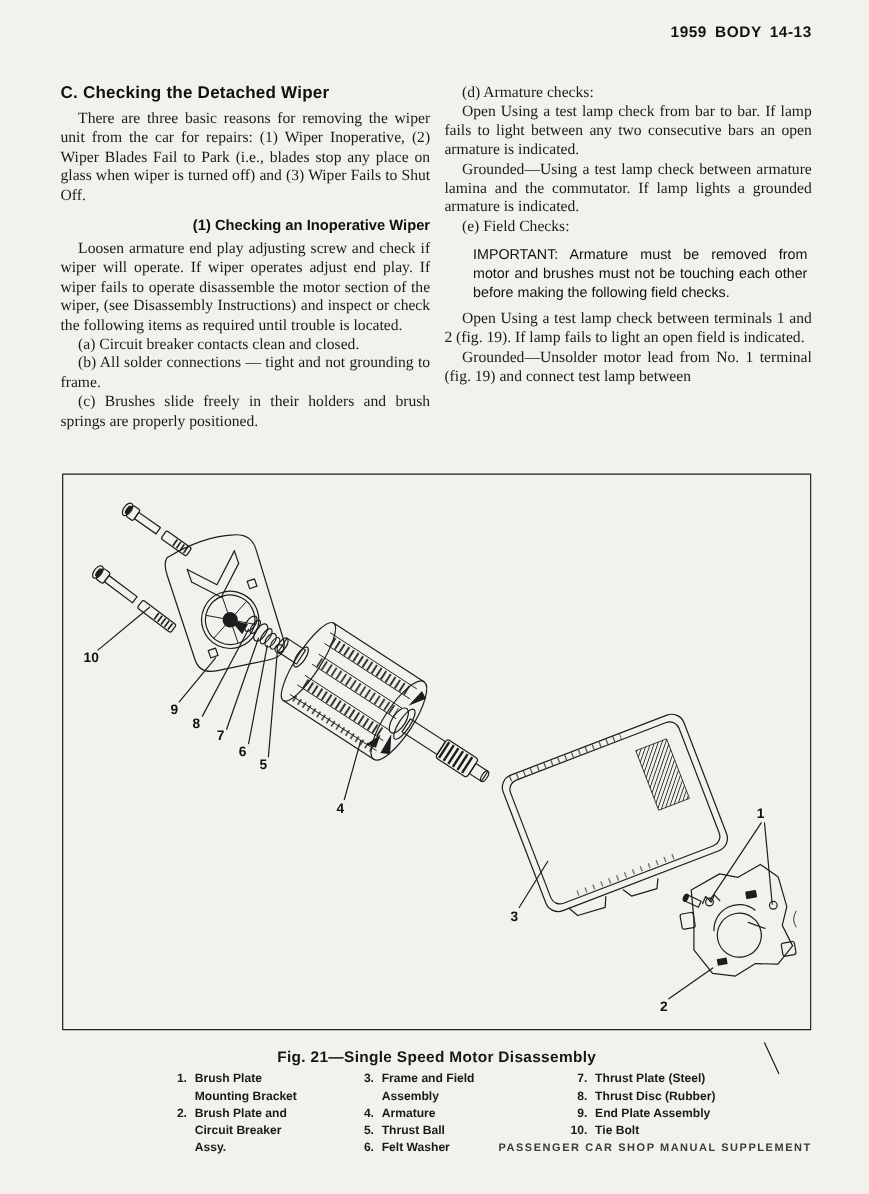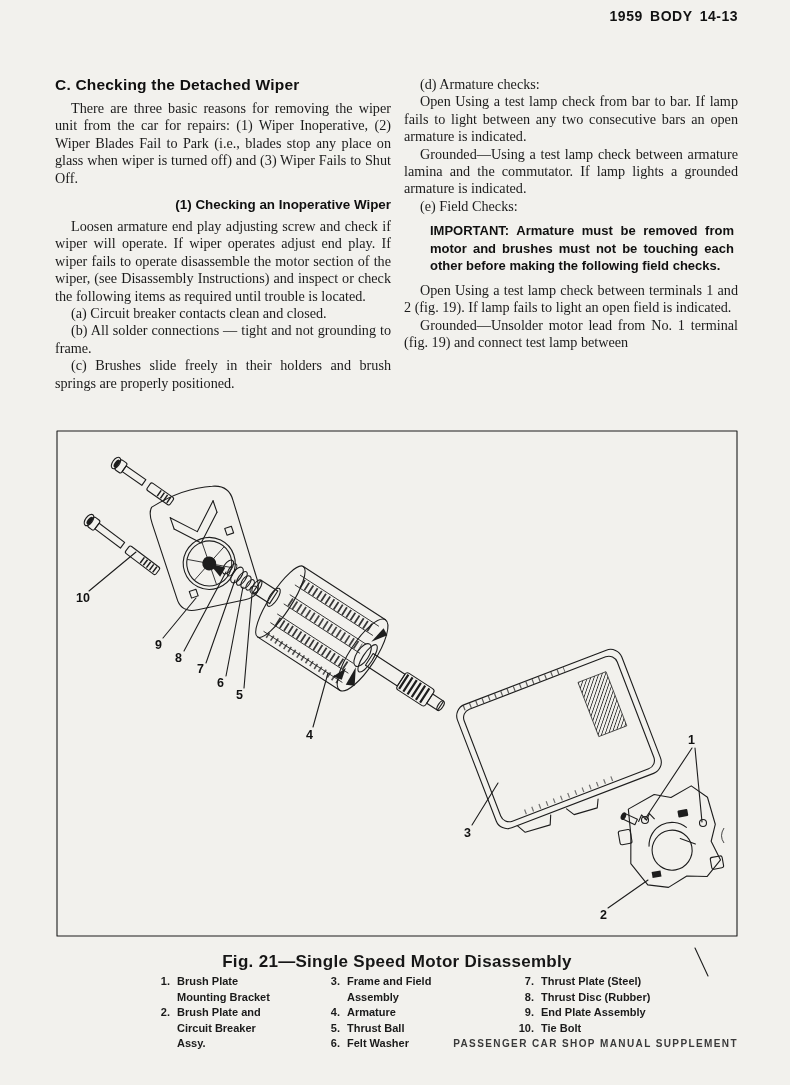--- a/index.html
+++ b/index.html
@@ -4,21 +4,21 @@
 <style>
   html,body{margin:0;padding:0;}
   body{
     width:790px;height:1085px;position:relative;overflow:hidden;
     background:#f2f1ed;color:#1b1b1b;
     font-family:"Liberation Serif","DejaVu Serif",serif;
   }
   .abs{position:absolute;}
   
   .page-header{
-    left:404px;top:8px;width:334px;text-align:right;
+    left:404px;top:21px;width:334px;text-align:right;
     font-family:"Liberation Sans","DejaVu Sans",sans-serif;
     font-weight:bold;font-size:14px;letter-spacing:.5px;word-spacing:3px;color:#121212;
   }
   .page-footer{
     left:404px;top:1038px;width:334px;text-align:right;
     font-family:"Liberation Sans","DejaVu Sans",sans-serif;
     font-weight:bold;font-size:10px;letter-spacing:1.4px;color:#3a3a3a;
   }
   
   .col{width:336px;font-size:14.2px;line-height:17.4px;text-align:justify;}
@@ -30,29 +30,29 @@
     letter-spacing:.2px;color:#101010;text-align:left;
   }
   .sub-heading{
     font-family:"Liberation Sans","DejaVu Sans",sans-serif;
     font-weight:bold;font-size:13.4px;line-height:16px;margin:10px 0 5px 0;
     color:#101010;text-align:right;
   }
   p.body-text{margin:0;text-indent:16px;}
   .important-block{
     font-family:"Liberation Sans","DejaVu Sans",sans-serif;
-    font-weight:bold;font-size:13px;line-height:17.6px;
+    font-weight:normal;font-size:13px;line-height:17.6px;
     margin:7px 4px 7px 26px;text-align:justify;color:#101010;text-indent:0;
   }
   
   .figure-svg{left:56px;top:430px;}
   .fig-caption{
     left:56px;top:952px;width:682px;text-align:center;
     font-family:"Liberation Sans","DejaVu Sans",sans-serif;
-    font-weight:bold;font-size:17px;letter-spacing:.3px;color:#161616;
+    font-weight:bold;font-size:14px;letter-spacing:.3px;color:#161616;
   }
   
   .parts-col{font-family:"Liberation Sans","DejaVu Sans",sans-serif;
     font-weight:bold;font-size:11px;line-height:15.5px;color:#1a1a1a;}
   .parts-col-1{left:148px;top:974px;width:132px;}
   .parts-col-2{left:318px;top:974px;width:150px;}
   .parts-col-3{left:512px;top:974px;width:180px;}
   .pl-item{display:flex;}
   .pl-num{width:22px;text-align:right;flex:0 0 22px;}
   .pl-name{margin-left:7px;}

